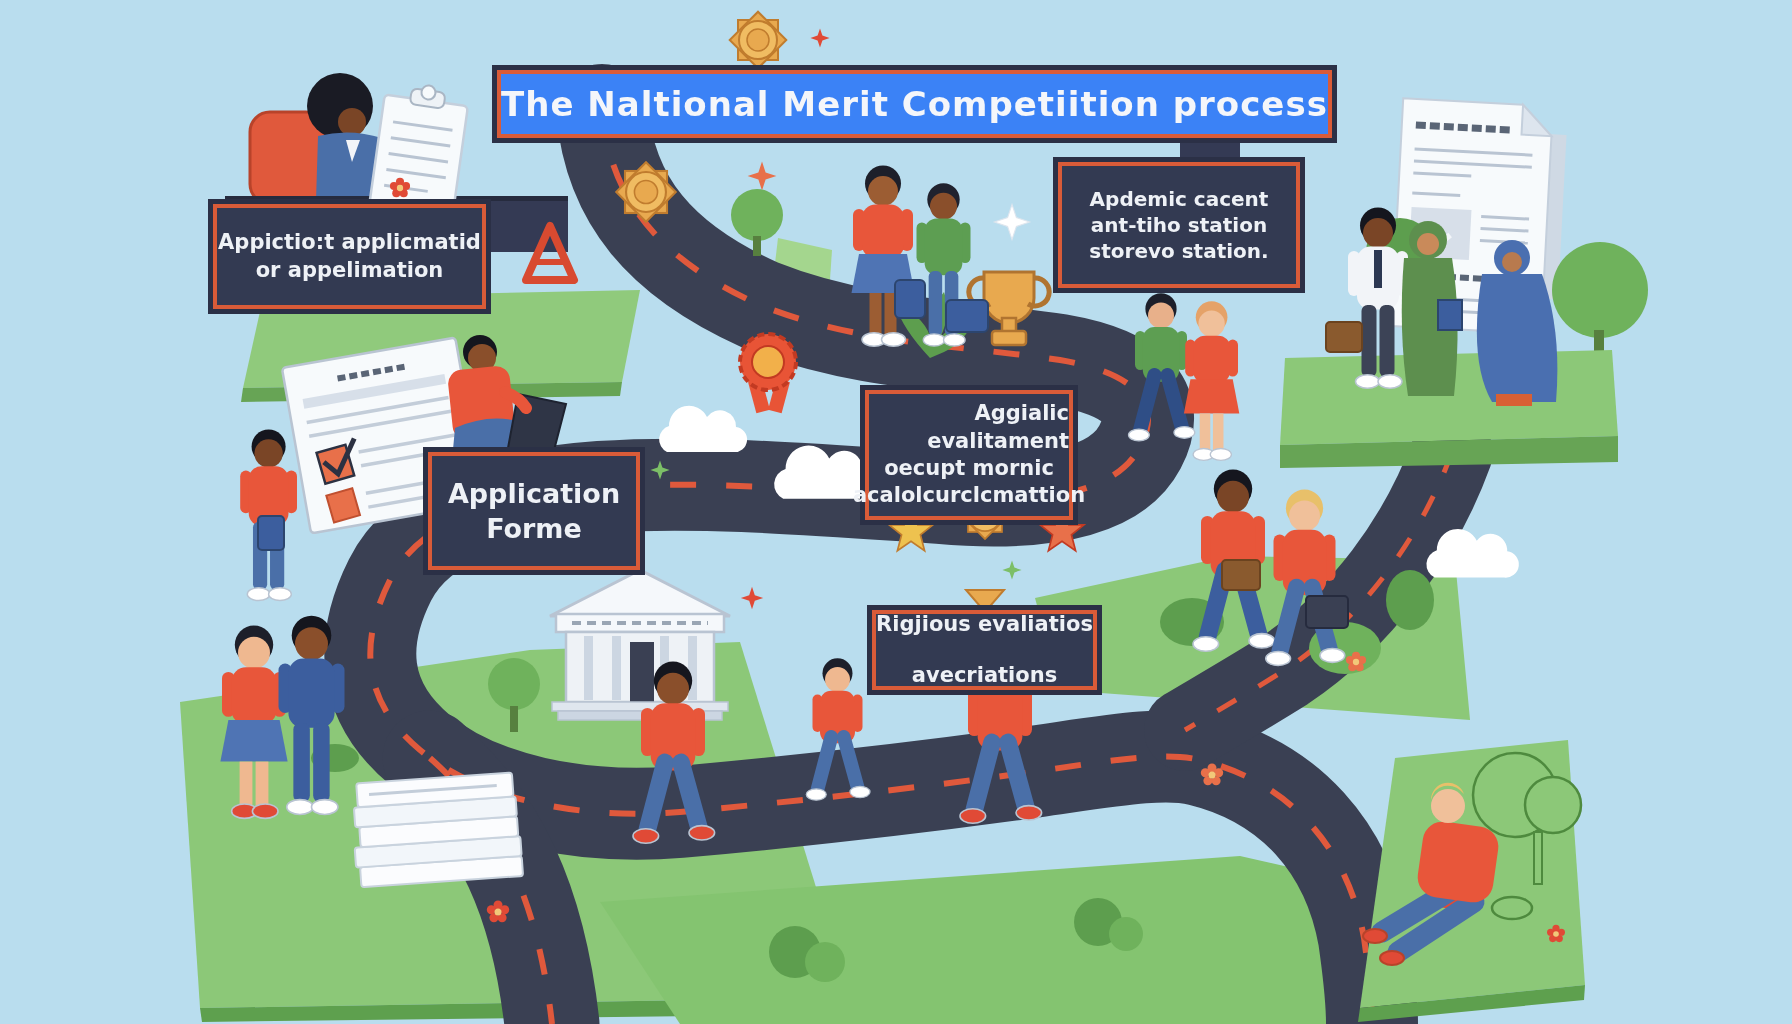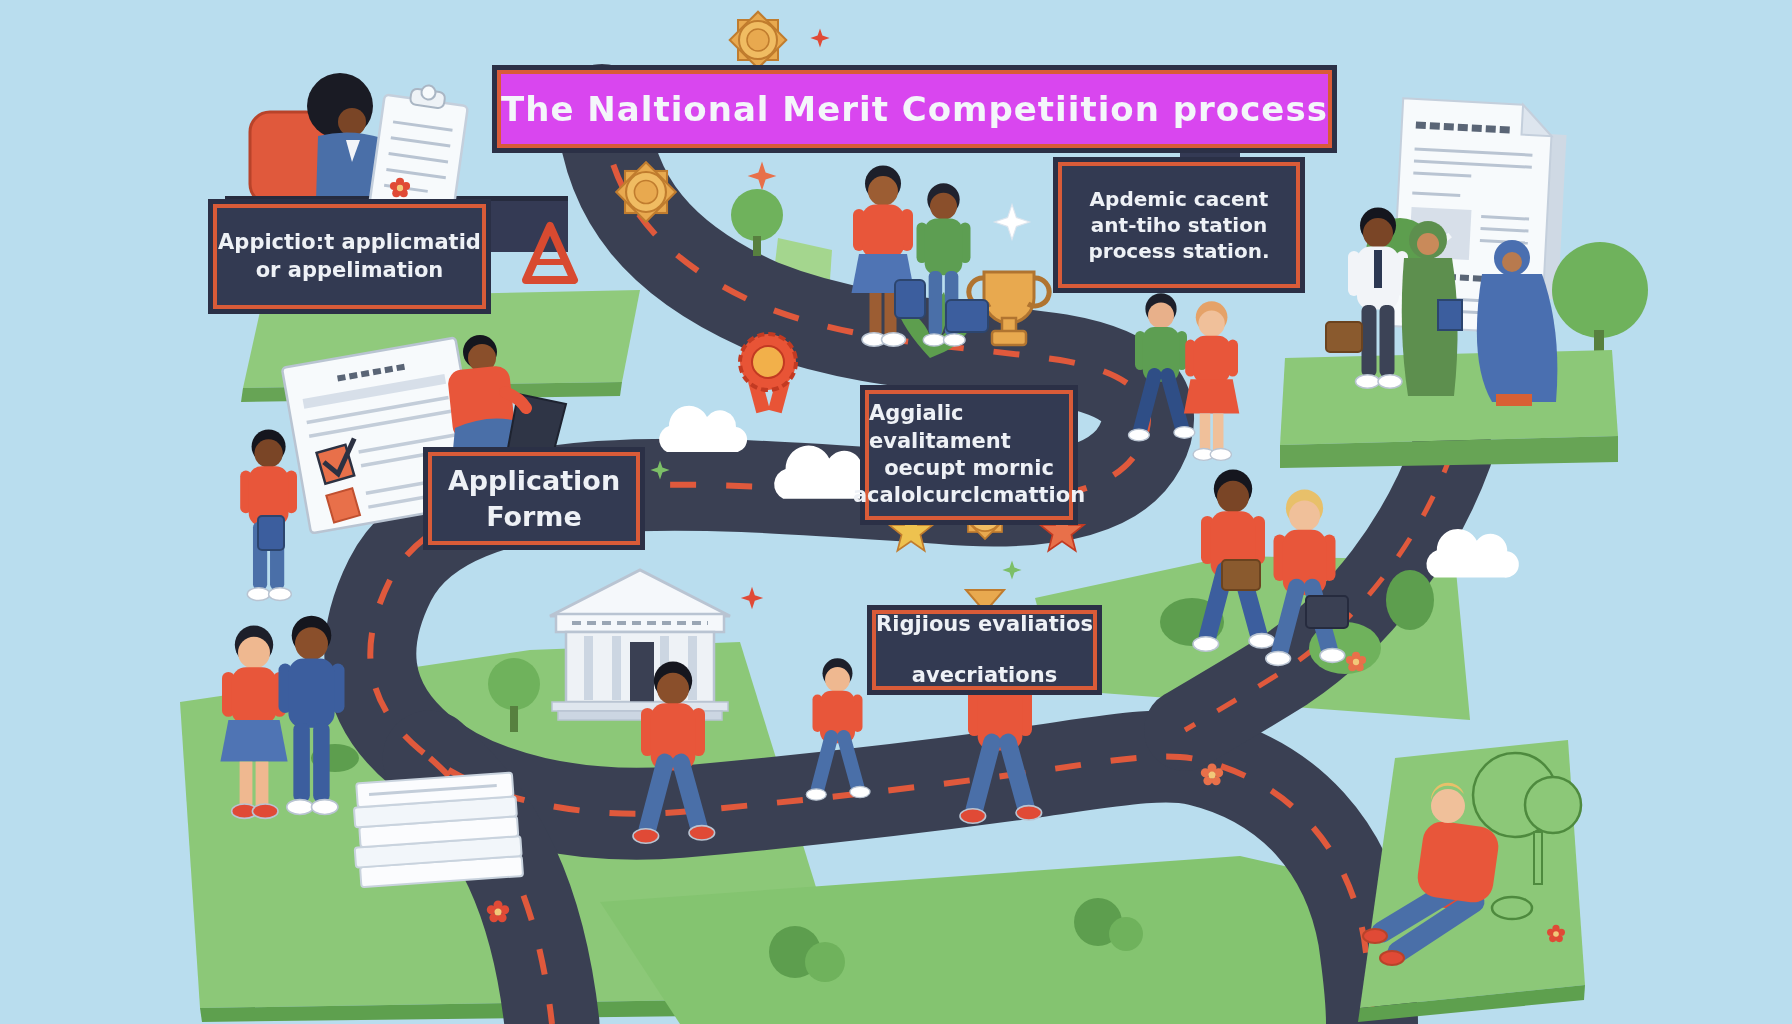--- a/index.html
+++ b/index.html
@@ -2,29 +2,29 @@
 <html><head>
 <meta charset="utf-8">
 <style>
   html,body{margin:0;padding:0;background:#9cc8e0;}
   .stage{position:relative;width:1792px;height:1024px;overflow:hidden;
          background:#b9ddee;font-family:"DejaVu Sans",sans-serif;}
   .stage svg{position:absolute;left:0;top:0;}
   .tbox{position:absolute;background:#333a52;border:4px solid #d95b38;
         box-shadow:0 0 0 5px #2b3046;color:#eef1f6;display:flex;
         flex-direction:column;justify-content:center;align-items:center;
-        text-align:left;font-weight:bold;line-height:1.3;box-sizing:border-box;}
-  .ttl{position:absolute;left:497px;top:70px;width:835px;height:78px;
-       background:#d946ef;border:4px solid #d95b38;box-shadow:0 0 0 5px #2b3046;
+        text-align:right;font-weight:bold;line-height:1.3;box-sizing:border-box;}
+  .ttl{position:absolute;left:497px;top:70px;width:835px;height:68px;
+       background:#3b82f6;border:4px solid #d95b38;box-shadow:0 0 0 5px #2b3046;
        color:#f4f6fa;display:flex;align-items:center;justify-content:center;
        font-weight:bold;font-size:34px;letter-spacing:1px;box-sizing:border-box;}
   .b1{left:213px;top:204px;width:273px;height:105px;font-size:21px;}
   .b2{left:1058px;top:162px;width:242px;height:126px;font-size:20px;}
   .b3{left:865px;top:390px;width:208px;height:130px;font-size:21px;}
-  .b4{left:428px;top:452px;width:212px;height:93px;font-size:27px;}
+  .b4{left:428px;top:452px;width:212px;height:118px;font-size:27px;}
   .b5{left:872px;top:610px;width:225px;height:80px;font-size:21px;gap:24px;}
 </style>
 </head>
 <body>
 
 <div class="stage">
 
 <svg width="1792" height="1024" viewBox="0 0 1792 1024">
 <defs>
   <g id="fig-stand">
@@ -381,21 +381,21 @@
 </div>
 
 <div class="tbox b1">
   <div>Appictio:t applicmatid</div>
   <div>or appelimation</div>
 </div>
 
 <div class="tbox b2">
   <div>Apdemic cacent</div>
   <div>ant-tiho station</div>
-  <div>process station.</div>
+  <div>storevo station.</div>
 </div>
 
 <div class="tbox b3">
   <div>Aggialic evalitament</div>
   <div>oecupt mornic</div>
   <div>acalolcurclcmattion</div>
 </div>
 
 <div class="tbox b4">
   <div>Application</div>

